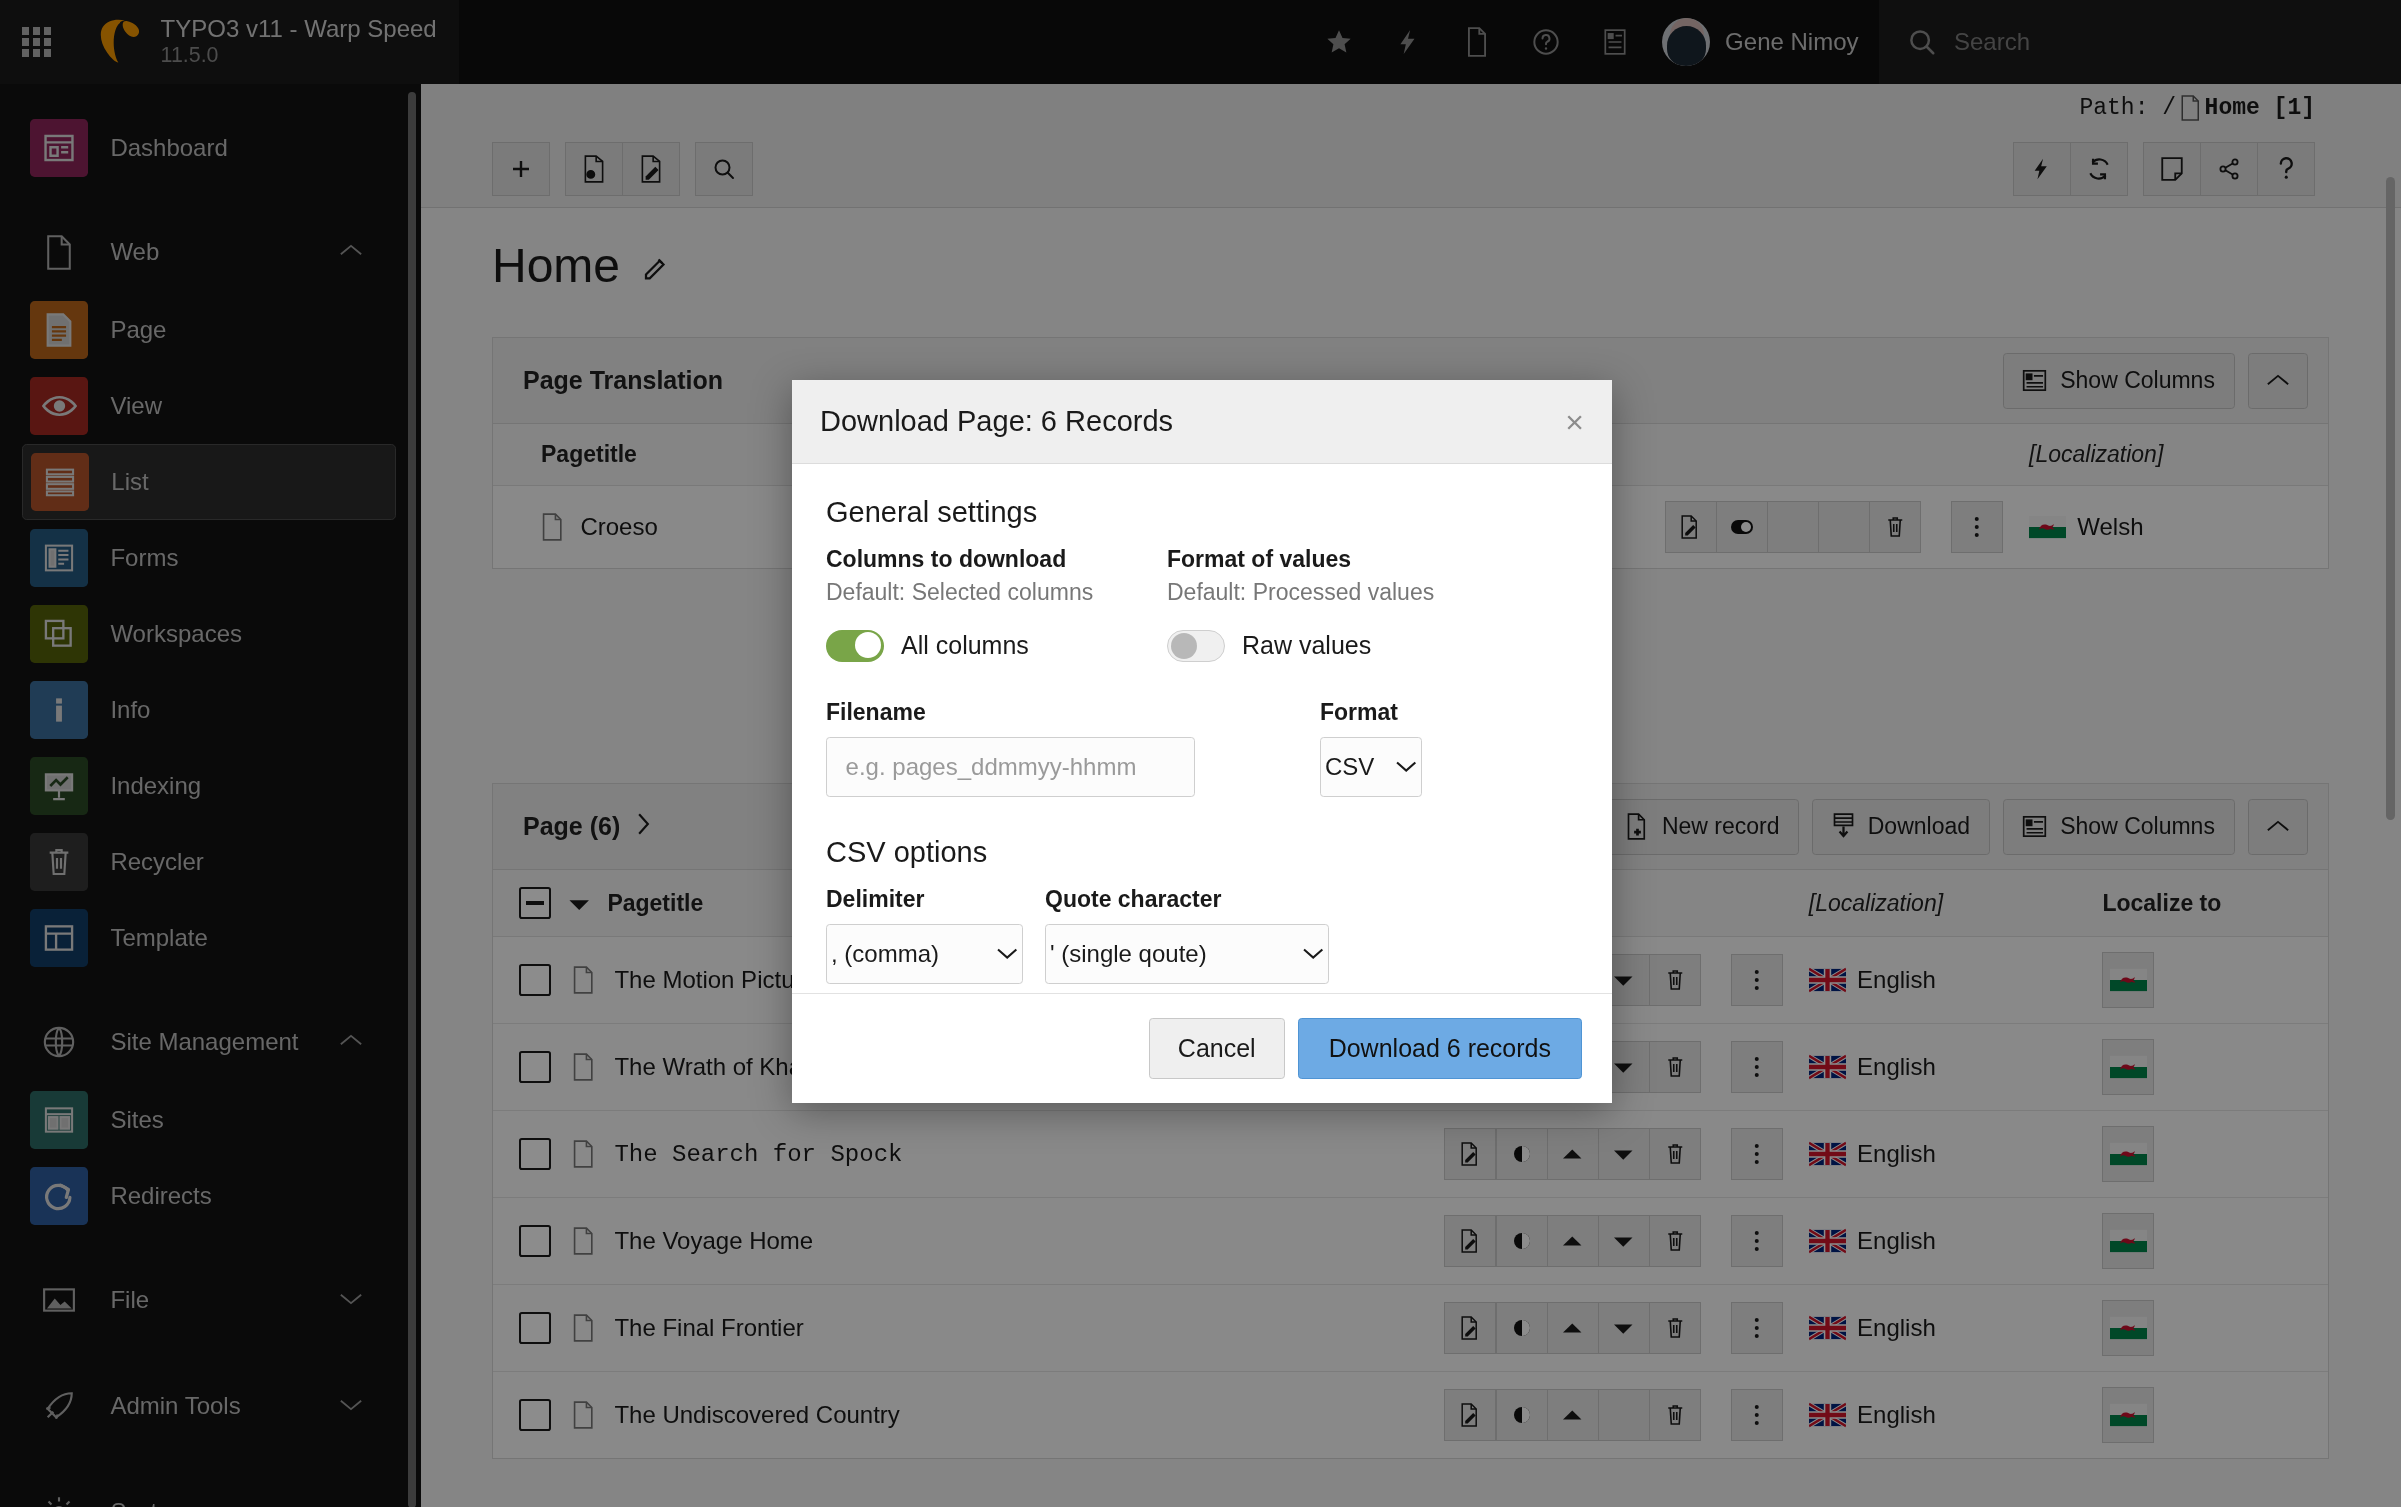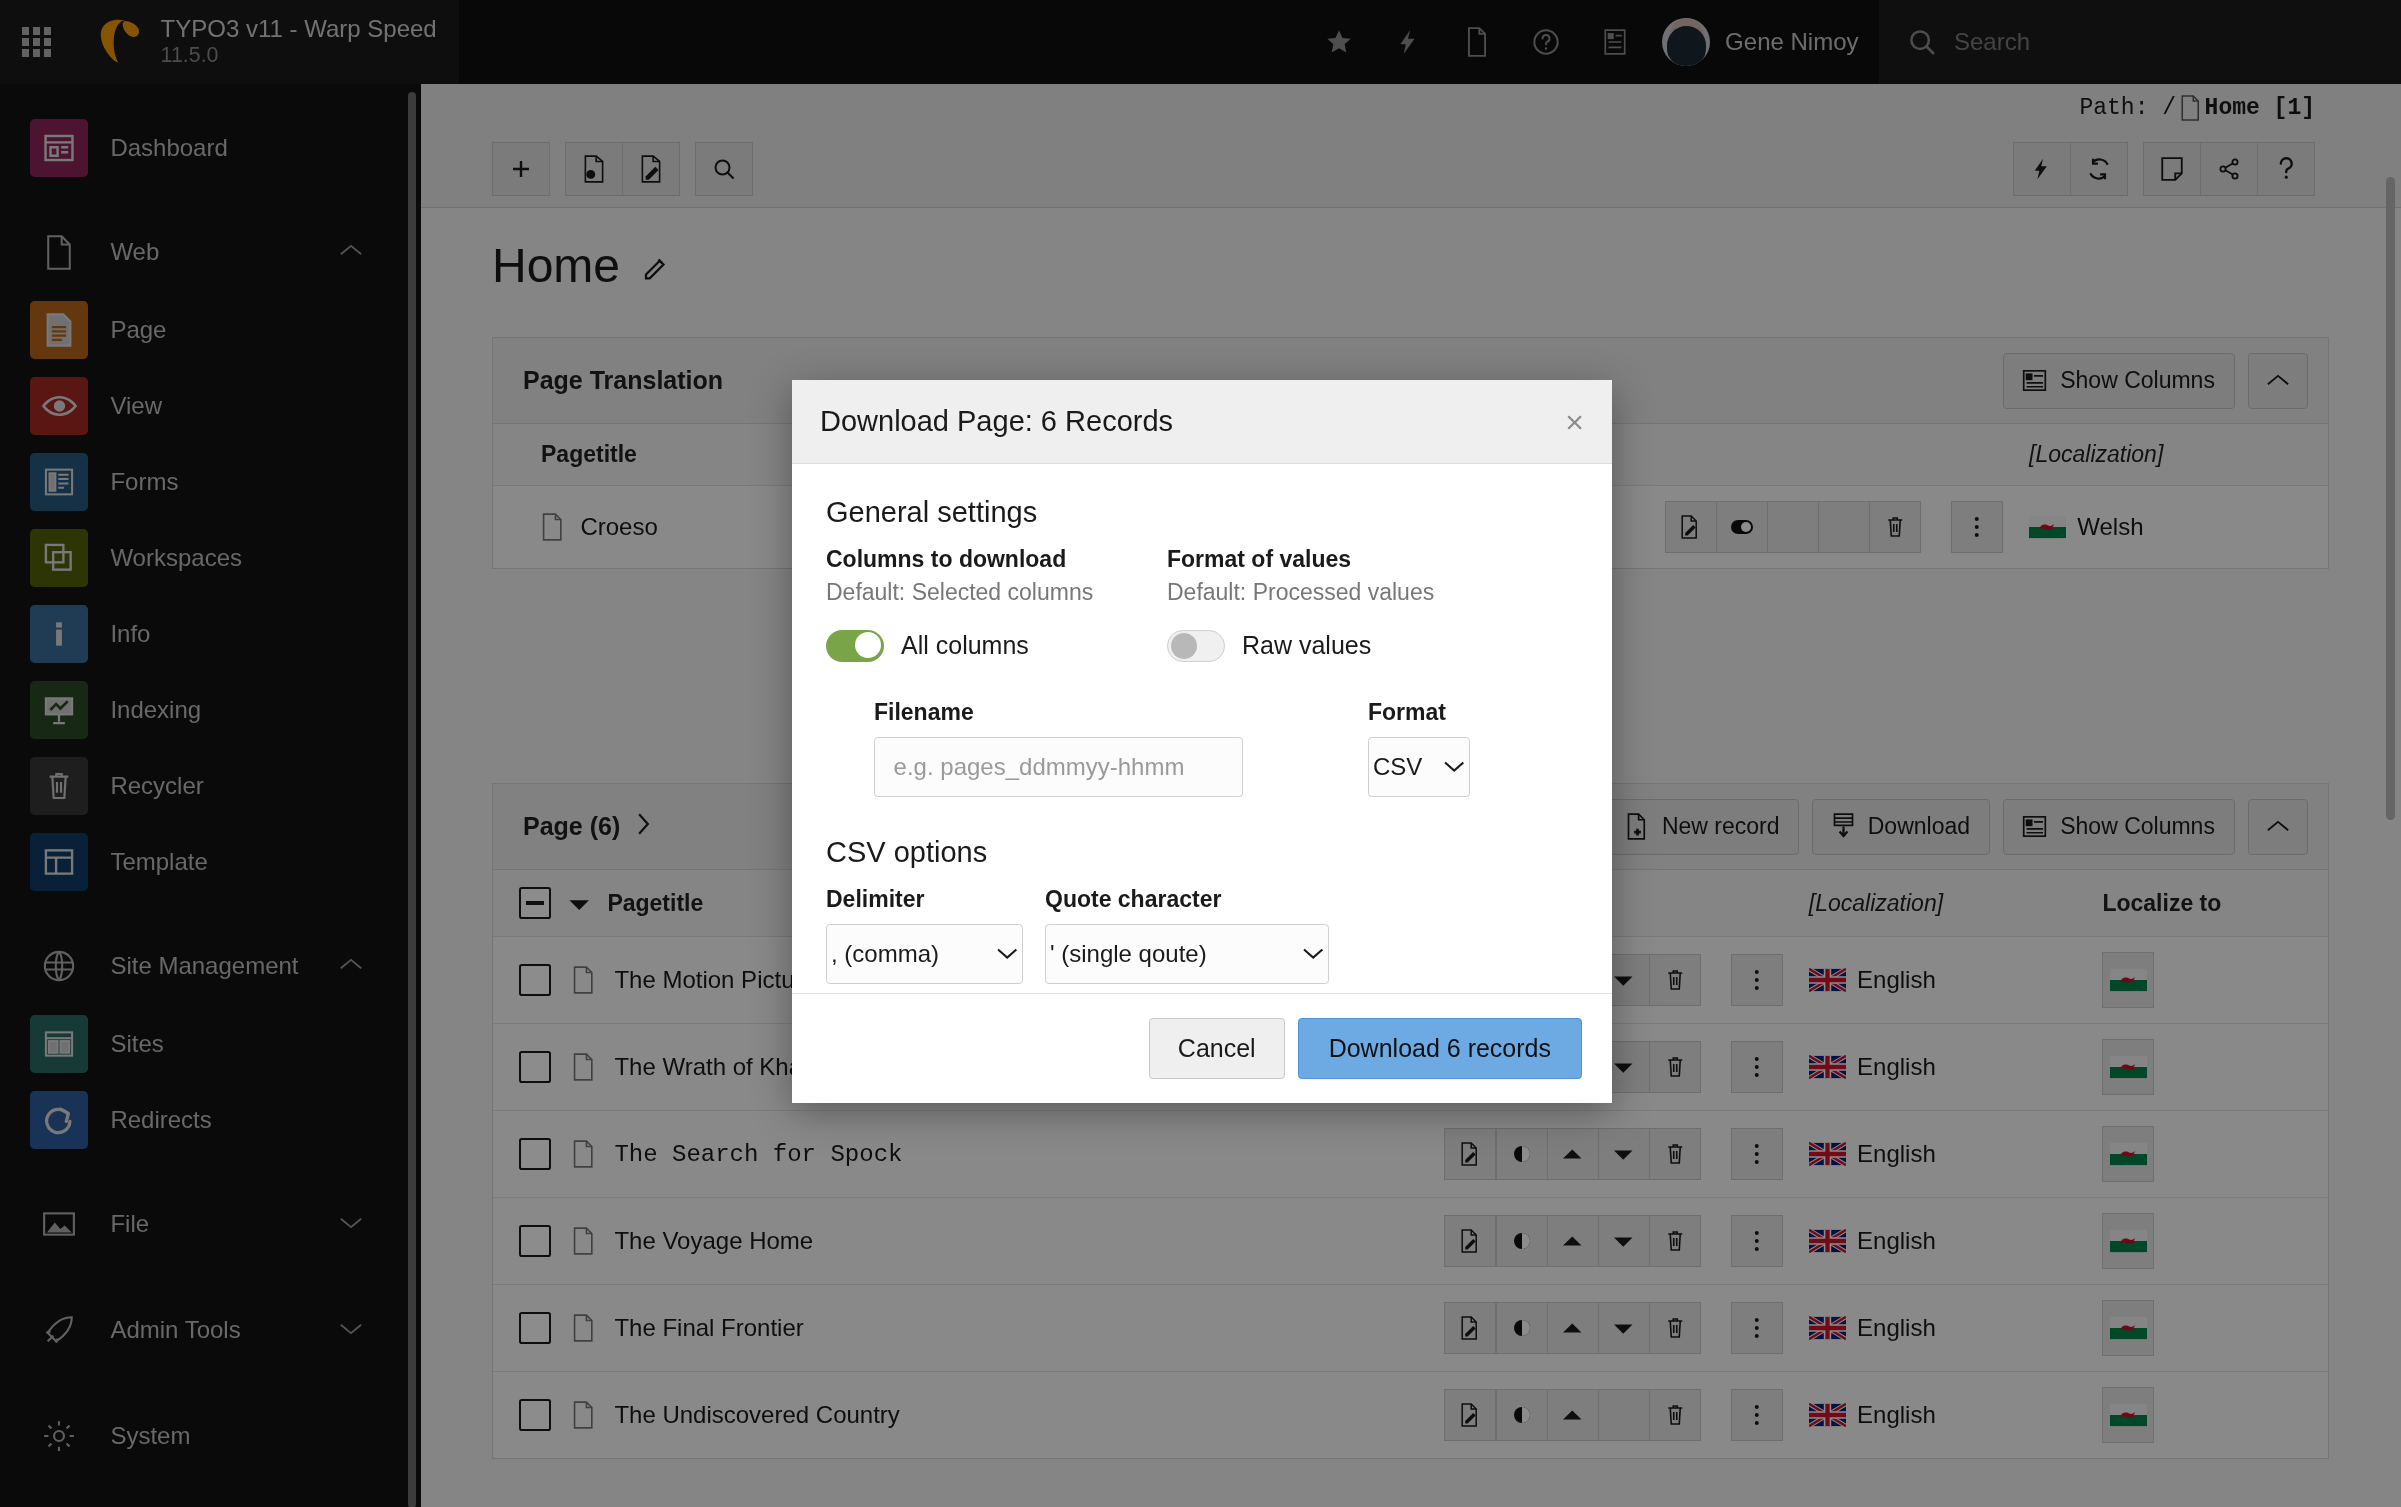--- a/index.html
+++ b/index.html
@@ -282,20 +282,31 @@
     <div class="sb-item">
       <span class="sb-icon" style="background:#a32821">
         <svg width="35" height="26" viewBox="0 0 24 16" fill="none" stroke="#ddd" stroke-width="1.8">
             <path d="M1 8s4-6 11-6 11 6 11 6-4 6-11 6S1 8 1 8z"></path>
             <circle cx="12" cy="8" r="3" fill="#ddd"></circle>
           </svg>
       </span>
       <span class="sb-label">View</span>
     </div>
 
+    <div class="sb-item active">
+      <span class="sb-icon" style="background:#b1532a">
+        <svg width="32" height="32" viewBox="0 0 22 22" fill="none" stroke="#ddd" stroke-width="1.4">
+            <rect x="2" y="2.5" width="18" height="3.2"></rect>
+            <rect x="2" y="7.5" width="18" height="3.2"></rect>
+            <rect x="2" y="12.5" width="18" height="3.2"></rect>
+            <rect x="2" y="17.5" width="18" height="2.6"></rect>
+          </svg>
+      </span>
+      <span class="sb-label">List</span>
+    </div>
 
     <div class="sb-item">
       <span class="sb-icon" style="background:#255a80">
         <svg width="32" height="32" viewBox="0 0 22 22" fill="none" stroke="#ddd" stroke-width="1.4">
             <rect x="2" y="2.5" width="18" height="17"></rect>
             <rect x="4.5" y="5" width="4" height="12" fill="#ccc"></rect>
             <path d="M10.5 6h7M10.5 9h7M10.5 12h7M10.5 15h4"></path>
           </svg>
       </span>
       <span class="sb-label">Forms</span>
@@ -1174,21 +1185,21 @@
           <div class="m-sub">Default: Processed values</div>
           <div class="toggle-row">
             <span class="toggle off">
                 <span class="knob"></span>
               </span>
             <span class="toggle-lbl">Raw values</span>
           </div>
         </div>
       </div>
 
-      <div class="m-row" style="margin-top:37px;margin-left:48px;">
+      <div class="m-row" style="margin-top:37px;">
         <div style="width:494px;">
           <div class="field-lbl">Filename</div>
           <div class="txtinput">
             <span>e.g. pages_ddmmyy-hhmm</span>
           </div>
         </div>
         <div>
           <div class="field-lbl">Format</div>
           <div class="selbox">
             <span>CSV</span>

